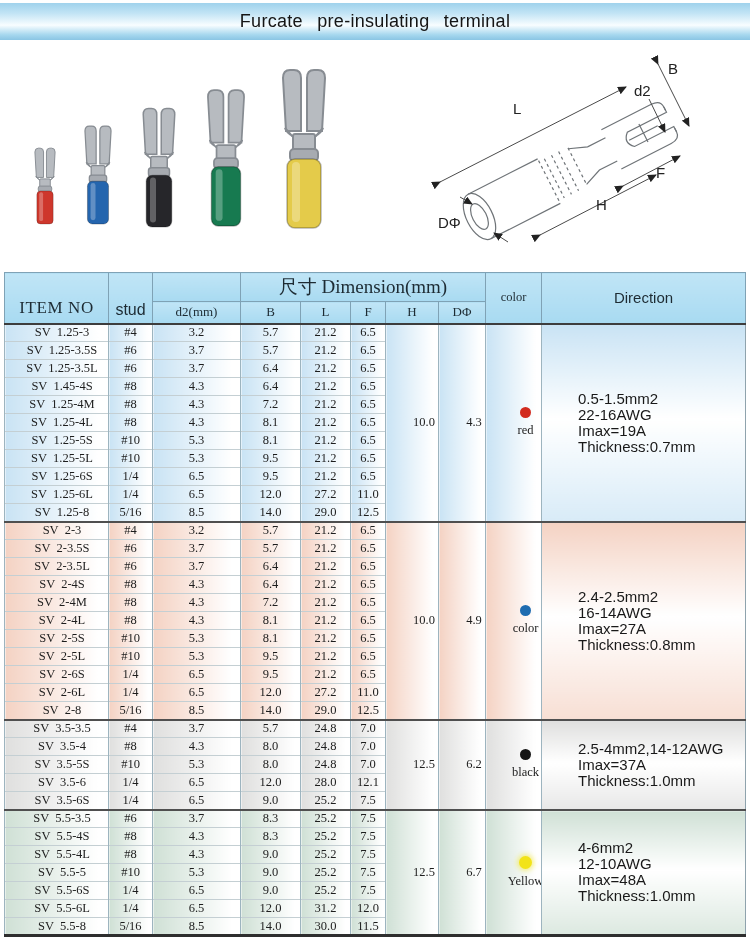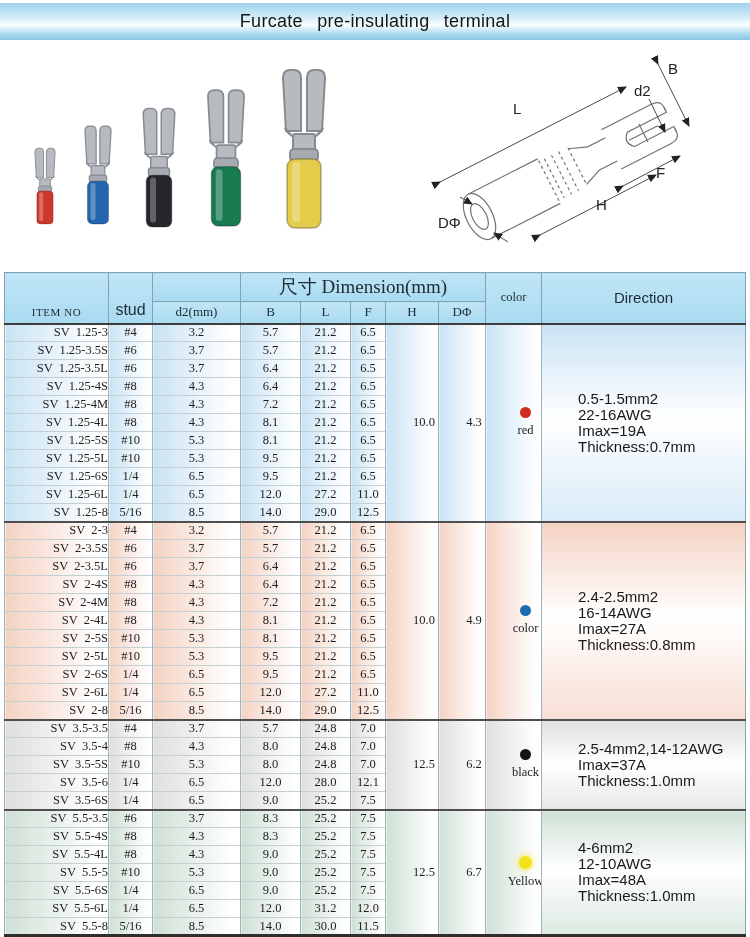--- a/index.html
+++ b/index.html
@@ -29,36 +29,36 @@
     position:absolute;left:4px;top:272px;width:741px;
     border-collapse:collapse;table-layout:fixed;
     border:1px solid #8fa3ad;border-bottom:3px solid #2e2e2e;
   }
   thead th{
     background:linear-gradient(to bottom,#c0e5f6,#a8daf1);
     border:1px solid #7fa2b5;font-weight:normal;color:#1d2b33;
   }
   thead tr.h1{height:26px;}
   thead tr.h2{height:22px;}
-  thead th.item-h{font-size:11px;letter-spacing:.6px;vertical-align:bottom;padding-bottom:5px;}
+  thead th.item-h{font-size:17px;letter-spacing:.6px;vertical-align:bottom;padding-bottom:5px;}
   thead th.stud-h{font-family:"Liberation Sans", sans-serif;font-size:16px;vertical-align:bottom;padding-bottom:4px;}
   thead th.group-h{font-size:19px;}
   thead th.sub-h{font-size:13px;}
   thead th.color-h{font-size:12.5px;}
   thead th.dir-h{font-family:"Liberation Sans", sans-serif;font-size:15px;}
   thead tr.h2 th, thead th[rowspan]{border-bottom:2px solid #3d3d3d;}
   tbody tr{height:18px;}
   tbody td{
     font-size:12.5px;color:#1d1d1d;text-align:center;padding:0;
     border-left:1px solid #9db4bf;border-top:1px solid rgba(125,148,158,.45);
     background:linear-gradient(to right,var(--tint),#ffffff 90%);
     overflow:hidden;white-space:pre;
   }
   tbody tr.block-start td{border-top:2px solid #4f4f4f;}
-  tbody td.item{text-align:right;padding-left:11px;}
+  tbody td.item{text-align:center;padding-left:11px;}
   tbody td.merged{vertical-align:middle;padding-left:24px;}
   tbody td.dircol{
     background:linear-gradient(to bottom,var(--tint) 0%,#ffffff 48%,var(--tint) 120%);
     text-align:left;padding-left:36px;
   }
   .dirwrap{display:flex;flex-direction:column;justify-content:space-evenly;height:100%;}
   .dirline{
     font-family:"Liberation Sans", sans-serif;font-size:15px;color:#191919;line-height:16px;
   }
   .cwrap{display:flex;flex-direction:column;align-items:center;justify-content:center;gap:5px;height:100%;}
@@ -193,21 +193,21 @@
       </tr>
       <tr style="--tint: #c9e3f4;">
         <td class="item">SV  1.25-3.5L</td>
         <td>#6</td>
         <td>3.7</td>
         <td>6.4</td>
         <td>21.2</td>
         <td>6.5</td>
       </tr>
       <tr style="--tint: #c9e3f4;">
-        <td class="item">SV  1.25-4S</td>
+        <td class="item">SV  1.45-4S</td>
         <td>#8</td>
         <td>4.3</td>
         <td>6.4</td>
         <td>21.2</td>
         <td>6.5</td>
       </tr>
       <tr style="--tint: #c9e3f4;">
         <td class="item">SV  1.25-4M</td>
         <td>#8</td>
         <td>4.3</td>

